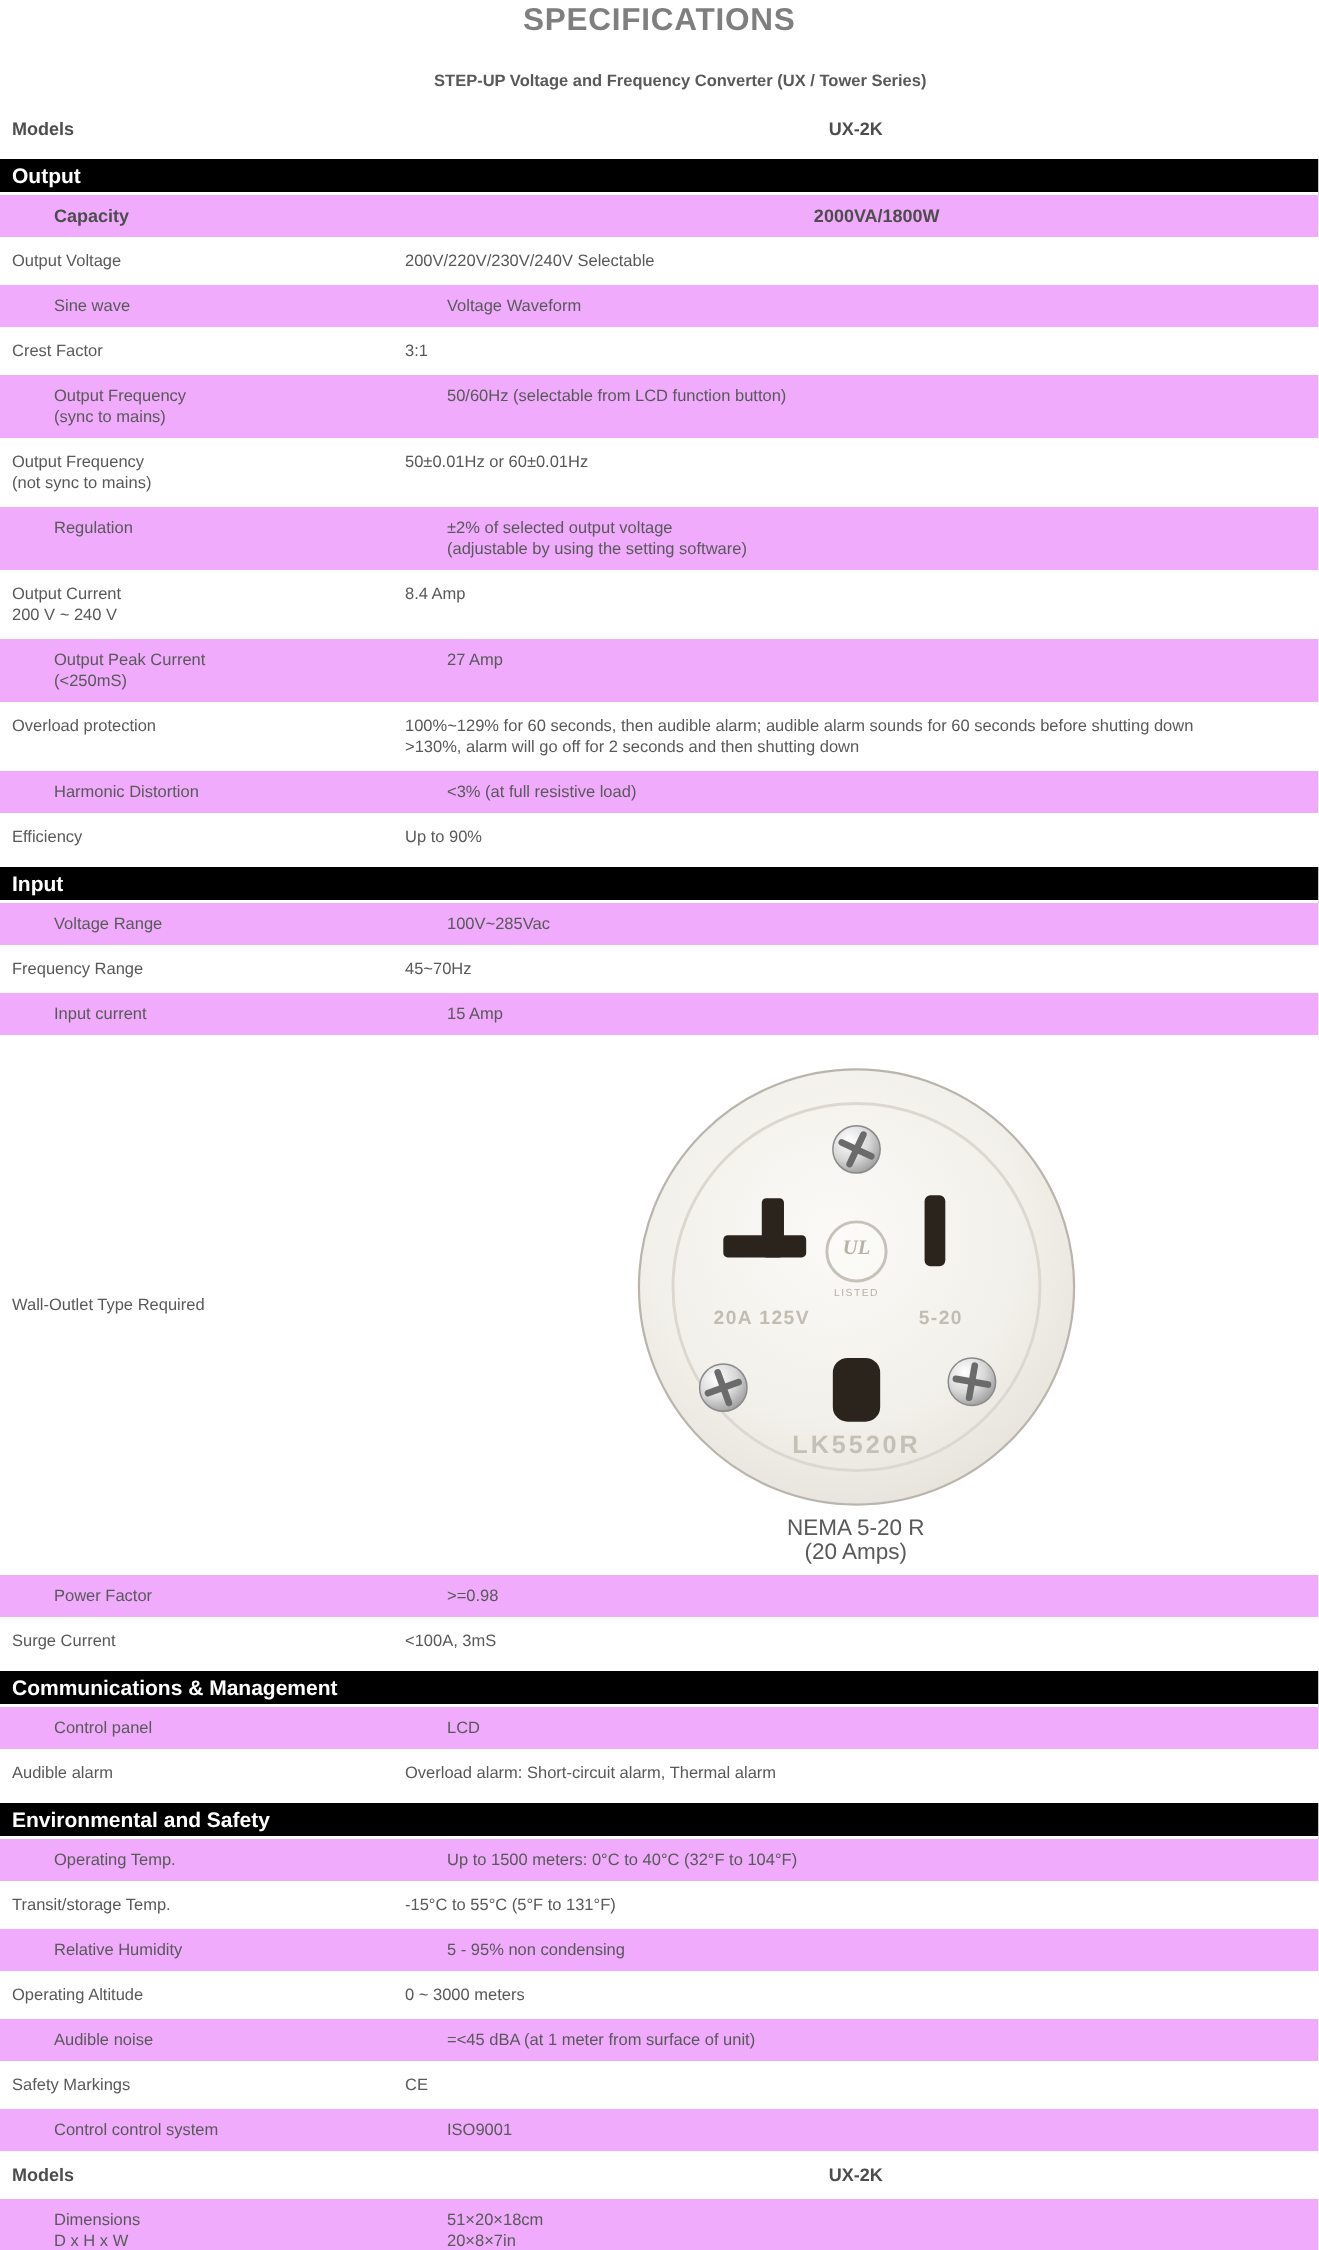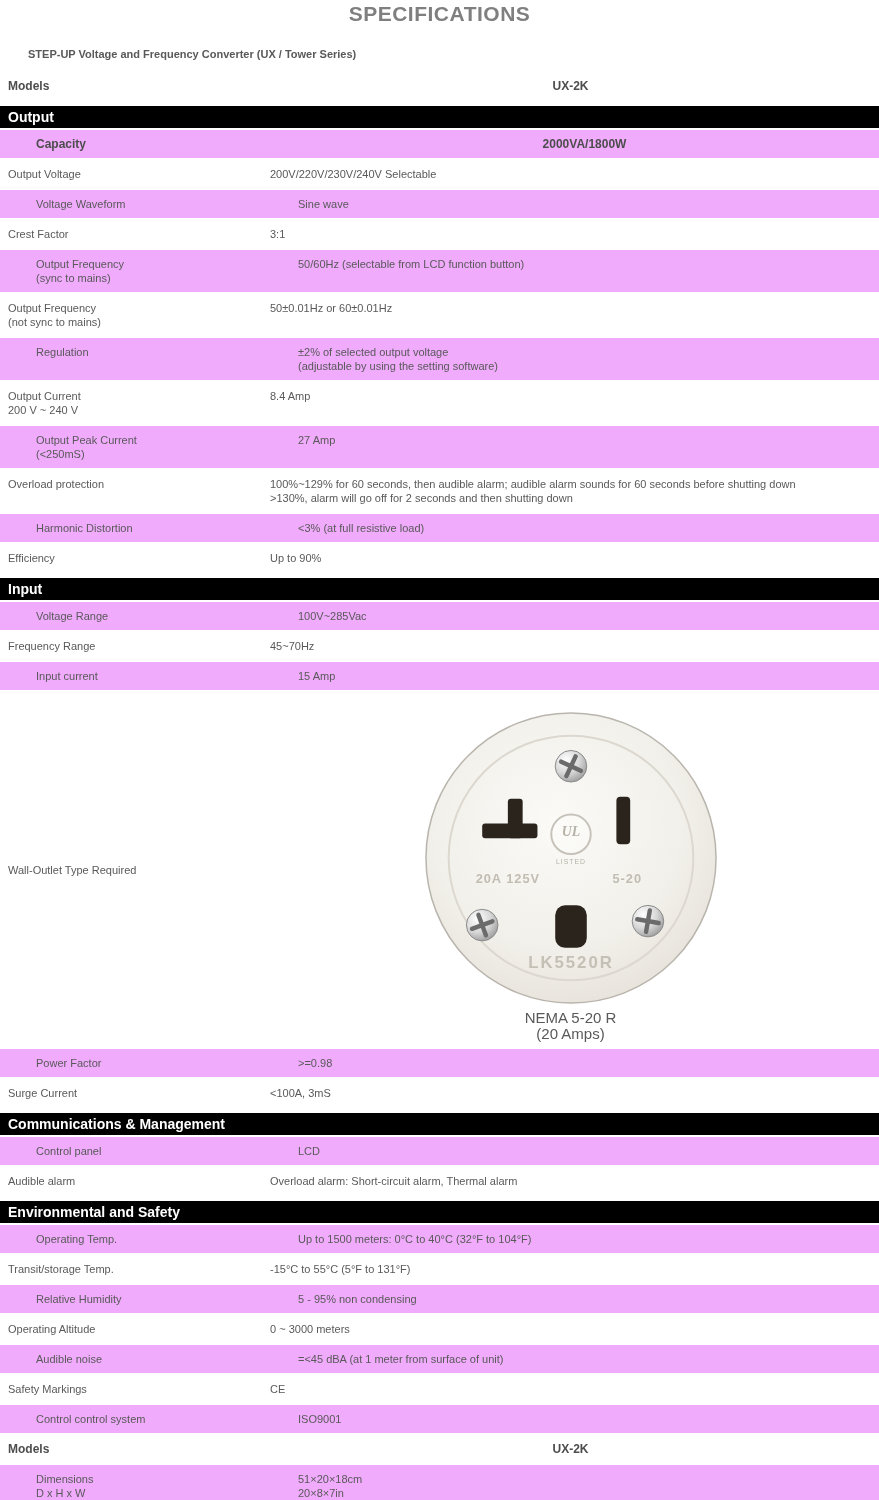--- a/index.html
+++ b/index.html
@@ -14,20 +14,21 @@
     margin: 0;
     padding-top: 2px;
     text-align: center;
     font-size: 21px;
     font-weight: bold;
     letter-spacing: 0.5px;
     color: #7f7f7f;
   }
   .subtitle {
     margin-top: 22px;
+    text-align: center;
     font-size: 11px;
     font-weight: bold;
     color: #595959;
     padding-left: 28px;
   }
 
   .bar {
     margin-top: 4px;
     background: #000000;
     color: #ffffff;
@@ -96,22 +97,22 @@
 
   <div class="row gray bold cv">
     <div class="cell label">Capacity</div>
     <div class="cell value">2000VA/1800W</div>
   </div>
   <div class="row">
     <div class="cell label">Output Voltage</div>
     <div class="cell value">200V/220V/230V/240V Selectable</div>
   </div>
   <div class="row gray">
+    <div class="cell value">Sine wave</div>
     <div class="cell label">Voltage Waveform</div>
-    <div class="cell value">Sine wave</div>
   </div>
   <div class="row">
     <div class="cell label">Crest Factor</div>
     <div class="cell value">3:1</div>
   </div>
   <div class="row gray">
     <div class="cell label">Output Frequency
 (sync to mains)</div>
     <div class="cell value">50/60Hz (selectable from LCD function button)</div>
   </div>

